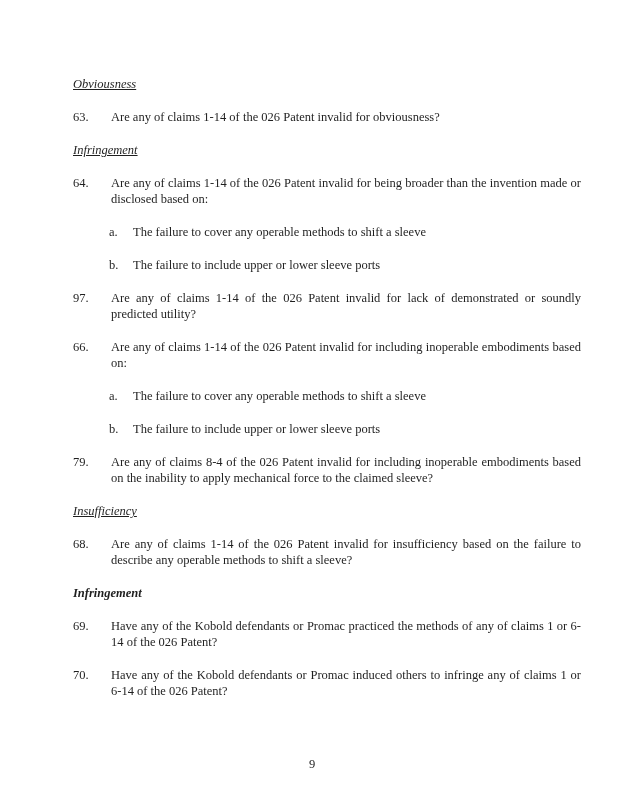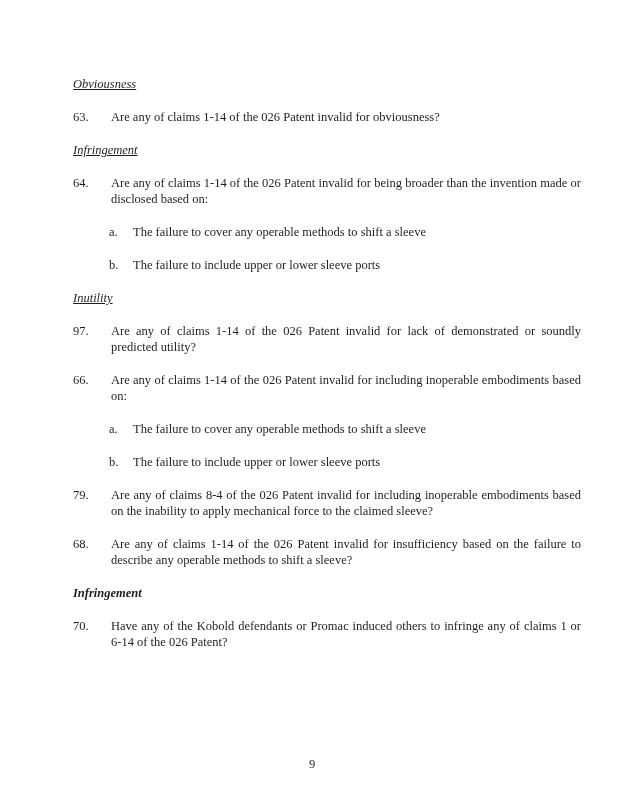--- a/index.html
+++ b/index.html
@@ -98,21 +98,20 @@
     <div class="sub-item">
       <div class="s-letter">a.</div>
       <div class="s-text">The failure to cover any operable methods to shift a sleeve</div>
     </div>
 
     <div class="sub-item">
       <div class="s-letter">b.</div>
       <div class="s-text">The failure to include upper or lower sleeve ports</div>
     </div>
 
-    <div class="doc-heading">Inutility</div>
 
     <div class="question">
       <div class="q-num">97.</div>
       <div class="q-text">Are any of claims 1-14 of the 026 Patent invalid for lack of demonstrated or soundly predicted utility?</div>
     </div>
 
     <div class="question">
       <div class="q-num">66.</div>
       <div class="q-text">Are any of claims 1-14 of the 026 Patent invalid for including inoperable embodiments based on:</div>
     </div>
@@ -125,28 +124,33 @@
     <div class="sub-item">
       <div class="s-letter">b.</div>
       <div class="s-text">The failure to include upper or lower sleeve ports</div>
     </div>
 
     <div class="question">
       <div class="q-num">79.</div>
       <div class="q-text">Are any of claims 8-4 of the 026 Patent invalid for including inoperable embodiments based on the inability to apply mechanical force to the claimed sleeve?</div>
     </div>
 
+    <div class="doc-heading">Insufficiency</div>
 
     <div class="question">
       <div class="q-num">68.</div>
       <div class="q-text">Are any of claims 1-14 of the 026 Patent invalid for insufficiency based on the failure to describe any operable methods to shift a sleeve?</div>
     </div>
 
     <div class="doc-heading bold">Infringement</div>
 
+    <div class="question">
+      <div class="q-num">69.</div>
+      <div class="q-text">Have any of the Kobold defendants or Promac practiced the methods of any of claims 1 or 6-14 of the 026 Patent?</div>
+    </div>
 
     <div class="question">
       <div class="q-num">70.</div>
       <div class="q-text">Have any of the Kobold defendants or Promac induced others to infringe any of claims 1 or 6-14 of the 026 Patent?</div>
     </div>
 
   </div>
 
   <div class="page-number">9</div>
 </div>

